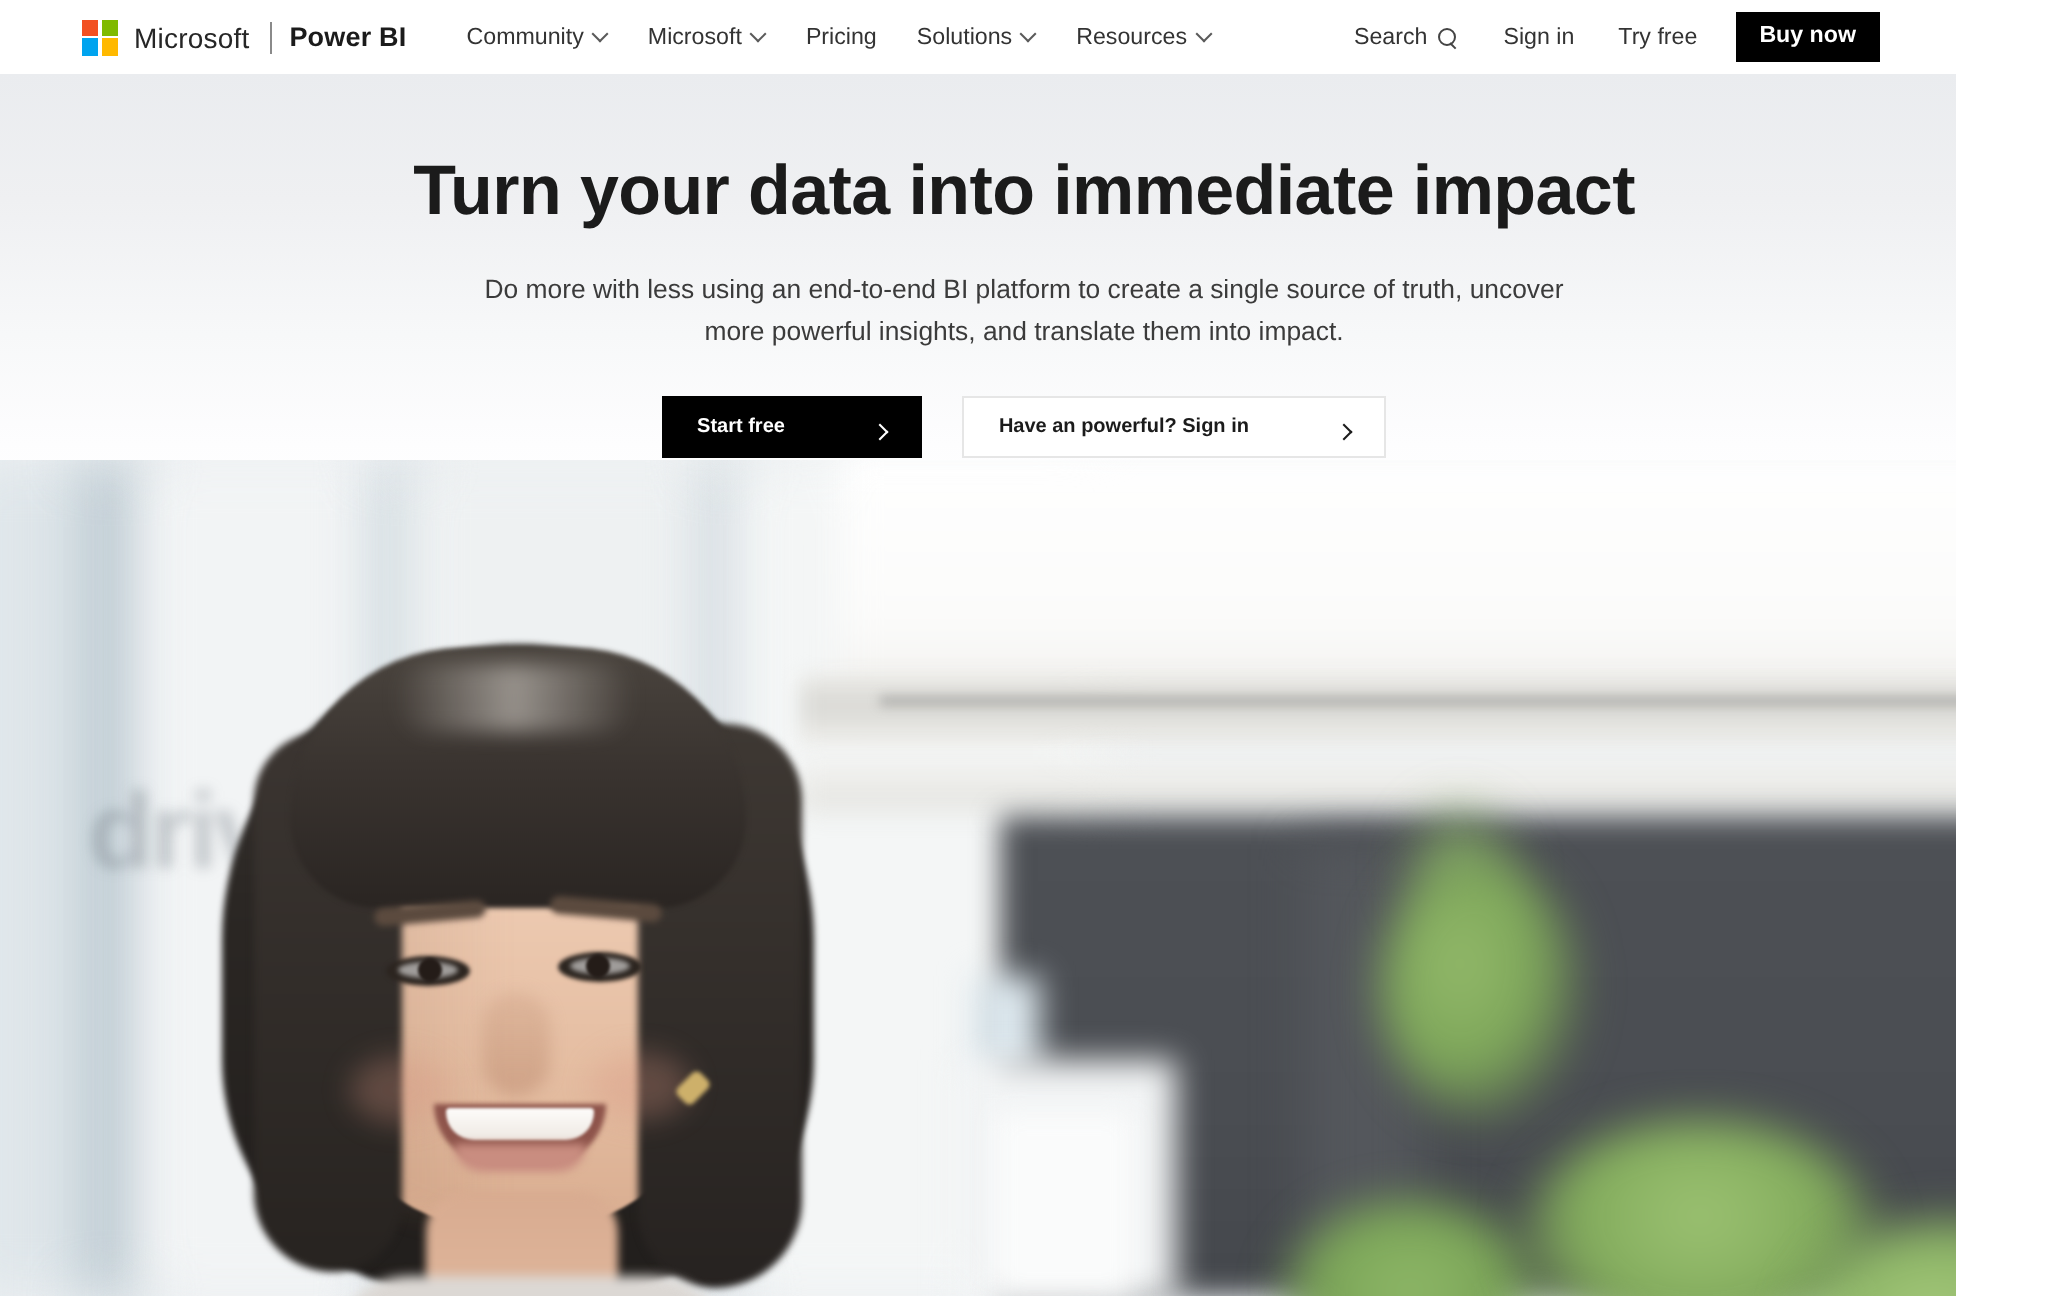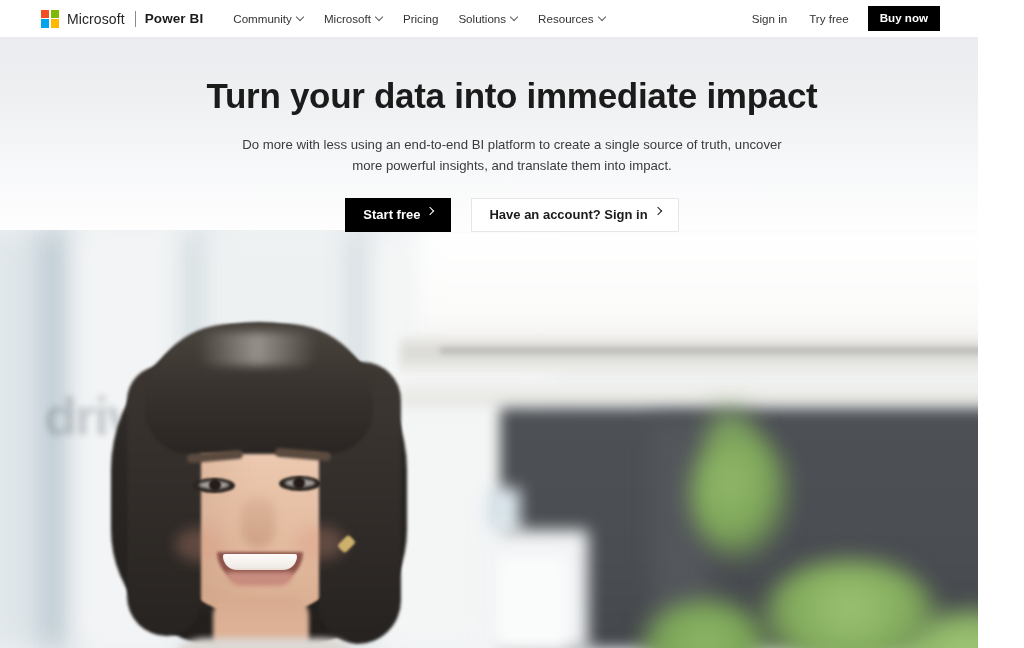--- a/index.html
+++ b/index.html
@@ -195,30 +195,31 @@
 
   .cta-row {
     margin-top: 22px;
     display: flex;
     justify-content: center;
     align-items: stretch;
     gap: 20px;
   }
 
   .btn {
-    font-size: 13px;
+    font-size: 10px;
     font-weight: bold;
     font-family: inherit;
     padding: 9px 17px;
     cursor: pointer;
     display: inline-flex;
-    align-items: flex-start;
+    align-items: flex-end;
     justify-content: center;
     white-space: nowrap;
     line-height: 1.1;
+    gap: 38px;
   }
 
   .btn-primary {
     background: #000000;
     color: #ffffff;
     border: 1px solid #000000;
   }
 
   .btn-secondary {
     background: #ffffff;
@@ -556,20 +557,24 @@
       <span>Solutions</span>
       <span class="chev"></span>
     </div>
     <div class="nav-link">
       <span>Resources</span>
       <span class="chev"></span>
     </div>
   </div>
 
   <div class="nav-right">
+    <div class="nav-link">
+      <span>Search</span>
+      <span class="search-glyph"></span>
+    </div>
     <div class="nav-link">
       <span>Sign in</span>
     </div>
     <div class="nav-link">
       <span>Try free</span>
     </div>
     <button class="buy-now">Buy now</button>
   </div>
 
 </div>
@@ -638,19 +643,19 @@
 
   <div class="hero-copy">
     <h1 class="hero-title">Turn your data into immediate impact</h1>
     <p class="hero-sub">Do more with less using an end-to-end BI platform to create a single source of truth, uncover more powerful insights, and translate them into impact.</p>
     <div class="cta-row">
       <button class="btn btn-primary">
         <span>Start free</span>
         <span class="arrow"></span>
       </button>
       <button class="btn btn-secondary">
-        <span>Have an account? Sign in</span>
+        <span>Have an powerful? Sign in</span>
         <span class="arrow"></span>
       </button>
     </div>
   </div>
 
 </div>
 
 </body></html>

